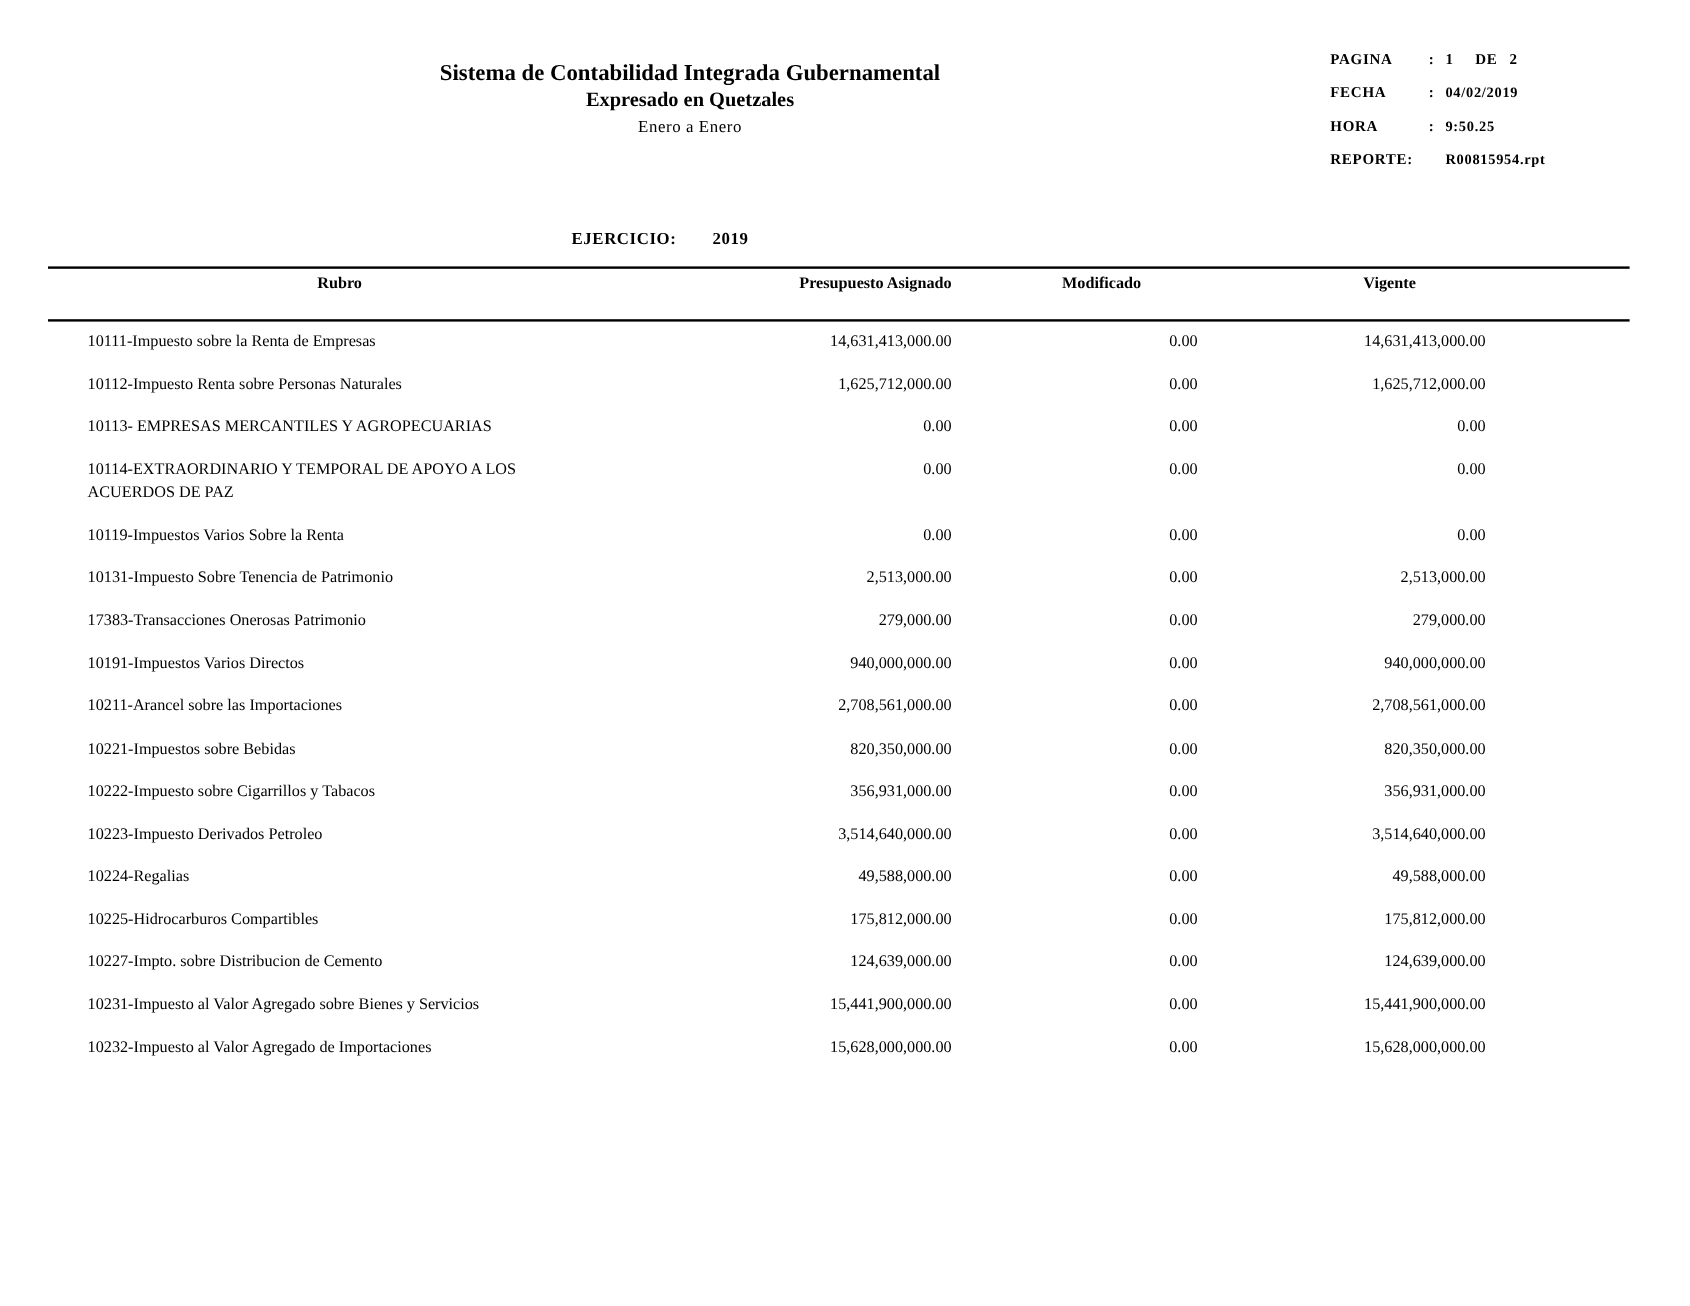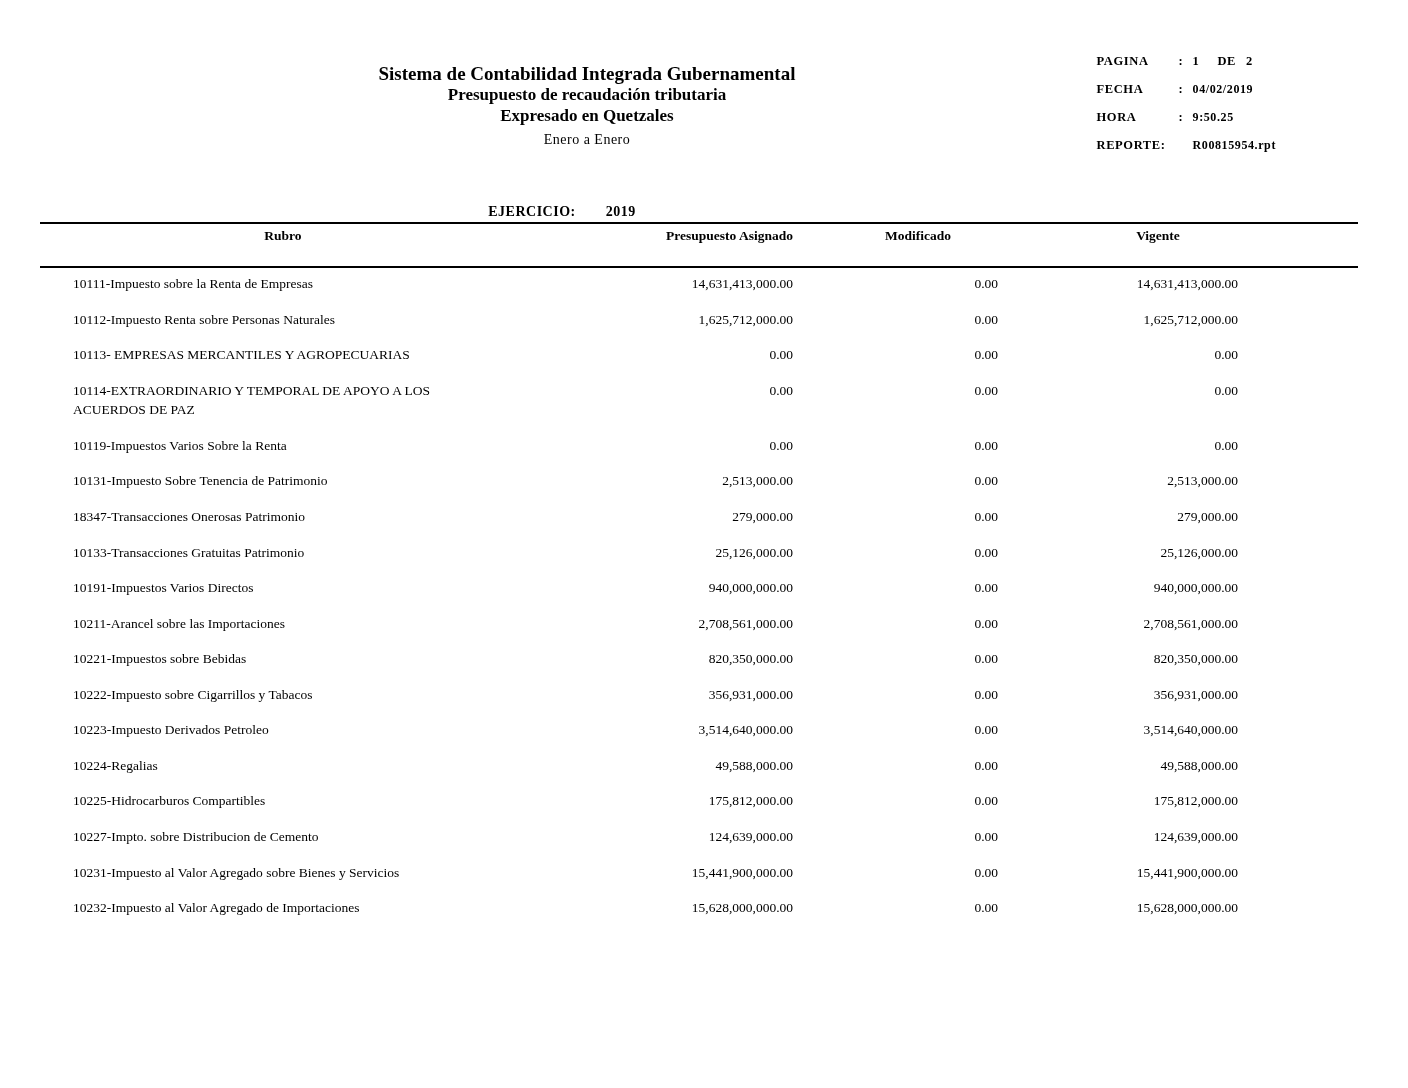--- a/index.html
+++ b/index.html
@@ -14,21 +14,21 @@
     color: #000000;
     position: relative;
     overflow: hidden;
   }
 
   .page {
     position: relative;
     width: 1408px;
     height: 1008px;
     box-sizing: border-box;
-    padding: 12px;
+    padding: 0;
   }
 
   
   .header-area {
     position: relative;
     height: 190px;
   }
 
   .title-block {
     position: absolute;
@@ -174,21 +174,20 @@
 </style>
 </head>
 <body>
 
 <div class="page">
 
   <div class="header-area">
 
     <div class="title-block">
       <div class="title-line-1">Sistema de Contabilidad Integrada Gubernamental</div>
-      <div class="title-line-4">Presupuesto de recaudación tributaria</div>
       <div class="title-line-5">Expresado en Quetzales</div>
       <div class="title-line-6">Enero  a  Enero</div>
     </div>
 
     <div class="meta-block">
       <div class="meta-row">
         <span class="meta-label">PAGINA</span>
         <span class="meta-colon">:</span>
         <span class="meta-value">1</span>
         <span class="meta-de">DE</span>
@@ -267,31 +266,24 @@
           <td></td>
         </tr>
         <tr>
           <td class="rubro">10131-Impuesto Sobre Tenencia de Patrimonio</td>
           <td class="num asig">2,513,000.00</td>
           <td class="num mod">0.00</td>
           <td class="num vig">2,513,000.00</td>
           <td></td>
         </tr>
         <tr>
-          <td class="rubro">18347-Transacciones Onerosas Patrimonio</td>
+          <td class="rubro">17383-Transacciones Onerosas Patrimonio</td>
           <td class="num asig">279,000.00</td>
           <td class="num mod">0.00</td>
           <td class="num vig">279,000.00</td>
-          <td></td>
-        </tr>
-        <tr>
-          <td class="rubro">10133-Transacciones Gratuitas Patrimonio</td>
-          <td class="num asig">25,126,000.00</td>
-          <td class="num mod">0.00</td>
-          <td class="num vig">25,126,000.00</td>
           <td></td>
         </tr>
         <tr>
           <td class="rubro">10191-Impuestos Varios Directos</td>
           <td class="num asig">940,000,000.00</td>
           <td class="num mod">0.00</td>
           <td class="num vig">940,000,000.00</td>
           <td></td>
         </tr>
         <tr>

